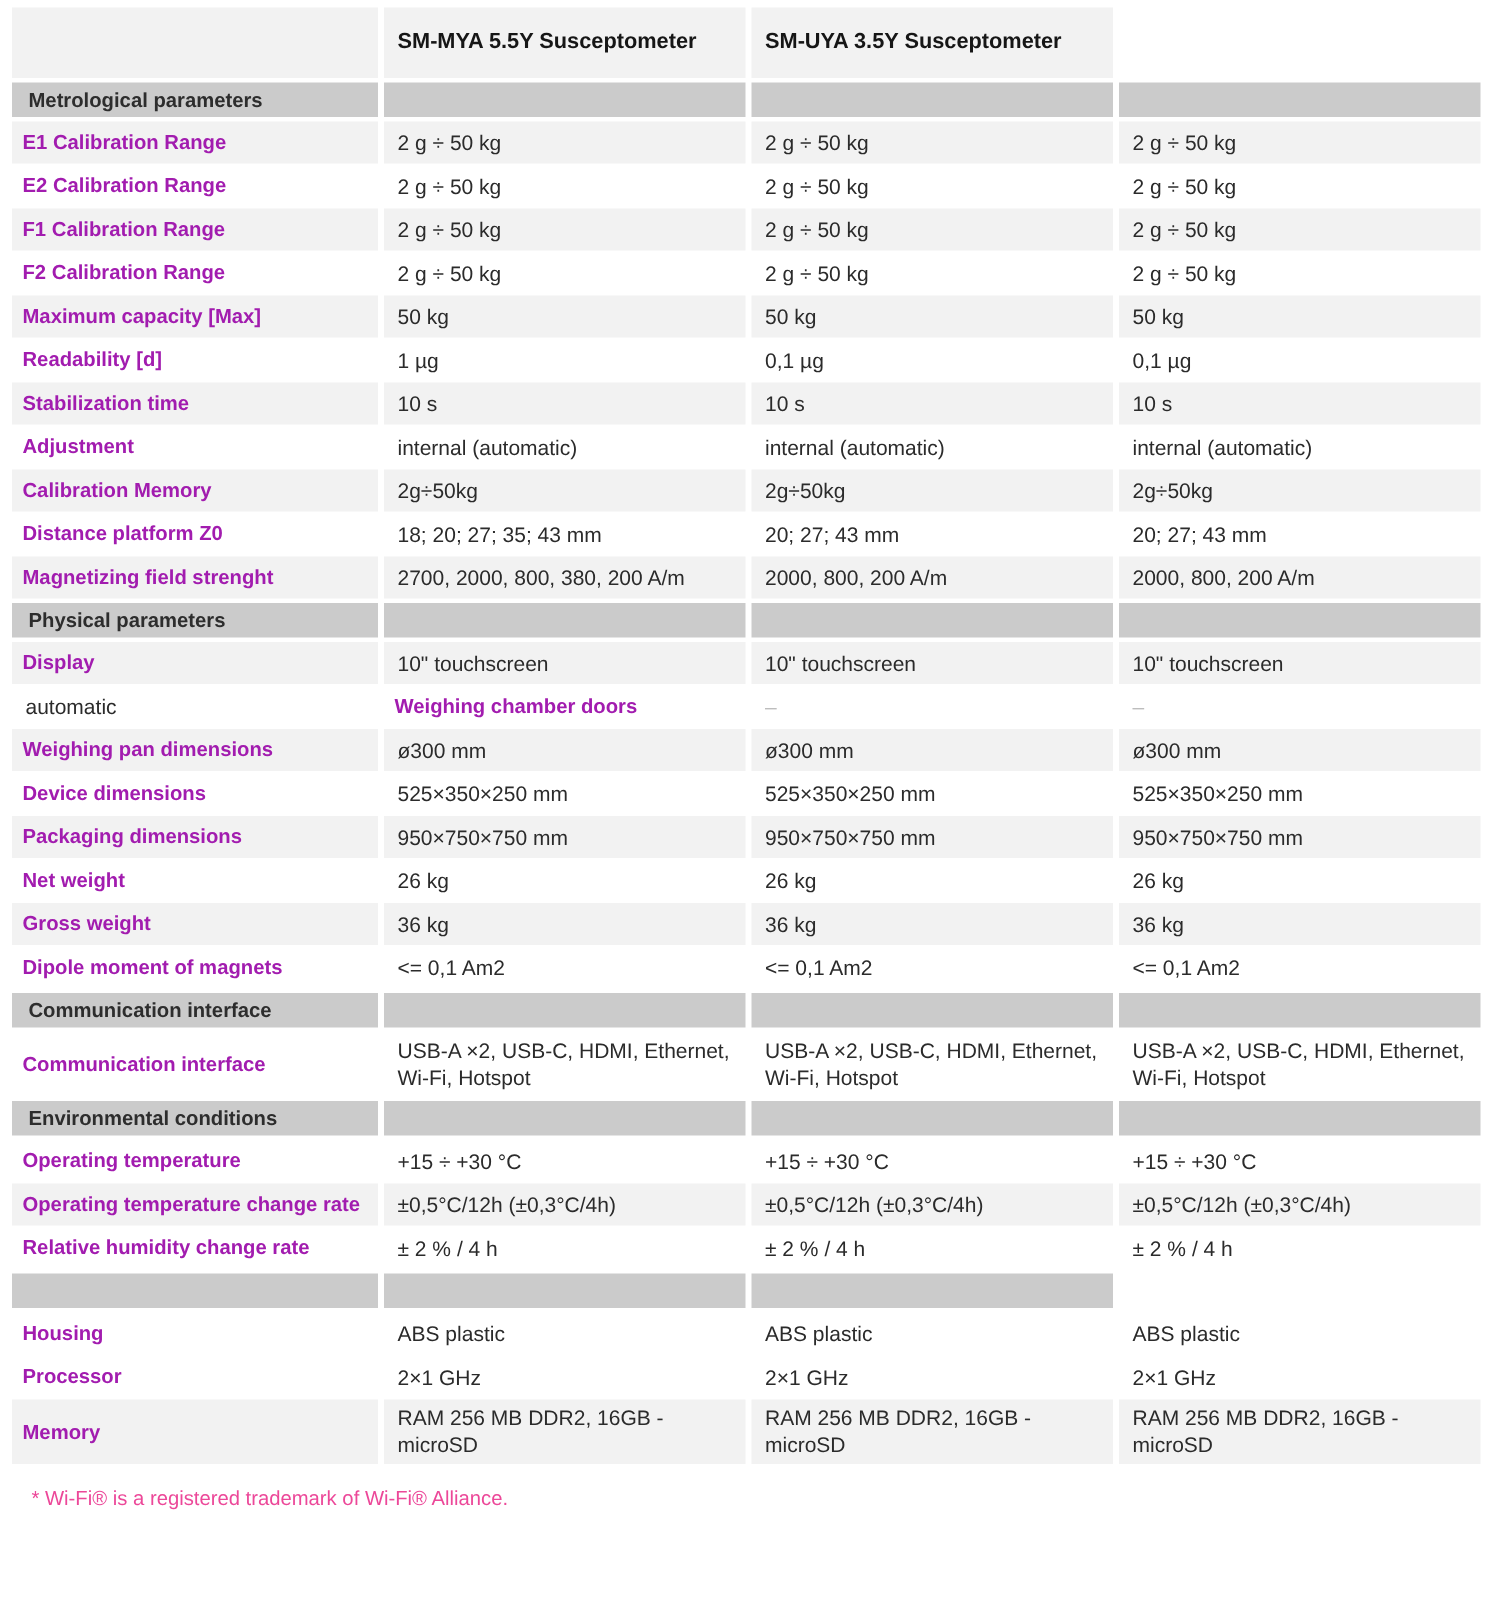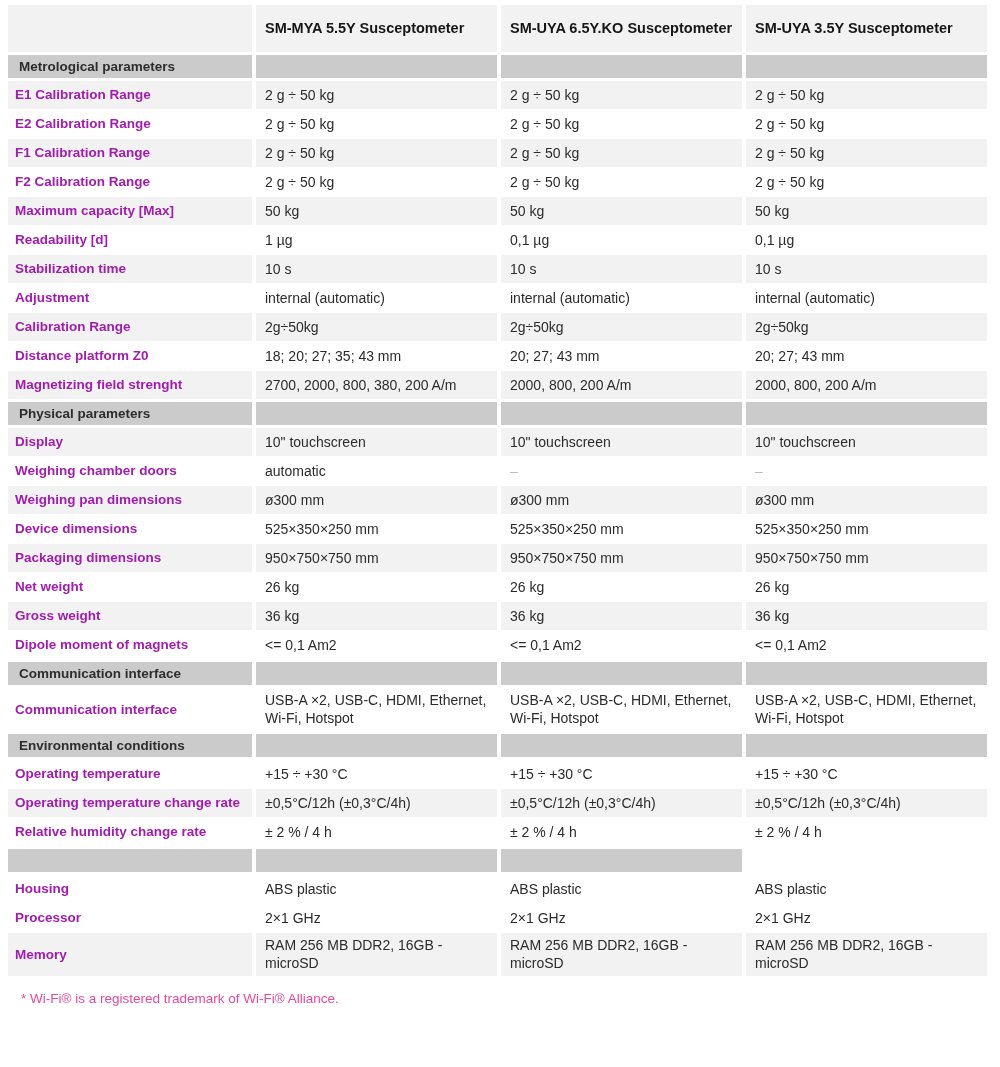--- a/index.html
+++ b/index.html
@@ -28,23 +28,20 @@
 <div class="page">
   <div class="spec-table" id="spec-table">
       <div class="row header-row stripe">
         <div class="cell label-cell">
           <span></span>
         </div>
         <div class="cell ">
           <span>SM-MYA 5.5Y Susceptometer</span>
         </div>
         <div class="cell ">
-          <span>SM-UYA 6.5Y.KO Susceptometer</span>
-        </div>
-        <div class="cell ">
           <span>SM-UYA 3.5Y Susceptometer</span>
         </div>
       </div>
       <div class="row section-row">
         <div class="cell label-cell">
           <span>Metrological parameters</span>
         </div>
         <div class="cell ">
           <span></span>
         </div>
@@ -162,21 +159,21 @@
         </div>
         <div class="cell ">
           <span>internal (automatic)</span>
         </div>
         <div class="cell ">
           <span>internal (automatic)</span>
         </div>
       </div>
       <div class="row data-row stripe">
         <div class="cell label-cell">
-          <span>Calibration Range</span>
+          <span>Calibration Memory</span>
         </div>
         <div class="cell ">
           <span>2g÷50kg</span>
         </div>
         <div class="cell ">
           <span>2g÷50kg</span>
         </div>
         <div class="cell ">
           <span>2g÷50kg</span>
         </div>
@@ -231,25 +228,25 @@
           <span>10" touchscreen</span>
         </div>
         <div class="cell ">
           <span>10" touchscreen</span>
         </div>
         <div class="cell ">
           <span>10" touchscreen</span>
         </div>
       </div>
       <div class="row data-row">
+        <div class="cell ">
+          <span>automatic</span>
+        </div>
         <div class="cell label-cell">
           <span>Weighing chamber doors</span>
-        </div>
-        <div class="cell ">
-          <span>automatic</span>
         </div>
         <div class="cell ">
           <span class="muted">–</span>
         </div>
         <div class="cell ">
           <span class="muted">–</span>
         </div>
       </div>
       <div class="row data-row stripe">
         <div class="cell label-cell">

